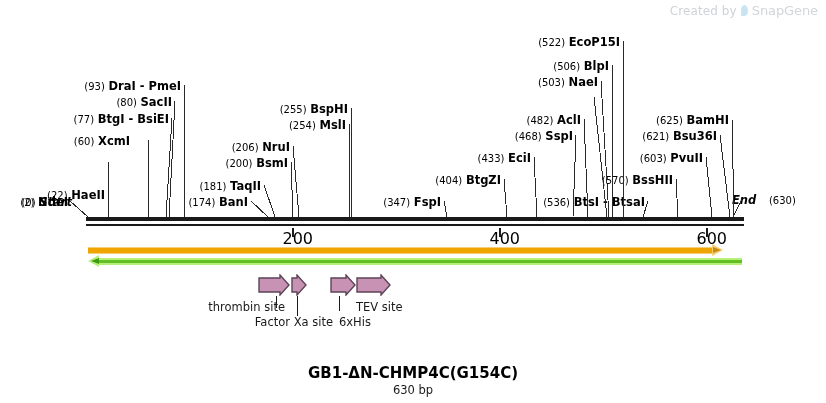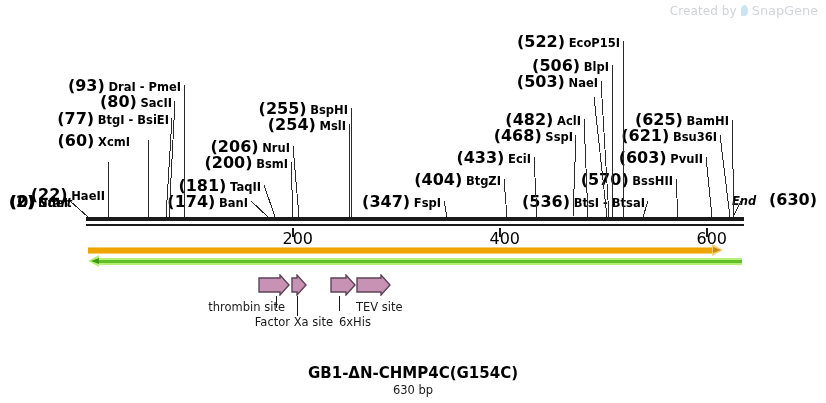--- a/index.html
+++ b/index.html
@@ -51,22 +51,22 @@
 
   
   .enz {
     position: absolute;
     white-space: nowrap;
     font-size: 11.5px;
     line-height: 12px;
     color: #000000;
   }
   .enz .pos {
-    font-weight: 700;
-    font-size: 16px;
+    font-weight: 400;
+    font-size: 10px;
   }
   .enz .nm {
     font-weight: bold;
     font-size: 11.5px;
   }
   .enz.right-anchor { transform: translateX(-100%); }
   .terminus .nm {
     font-weight: bold;
     font-style: italic;
   }

